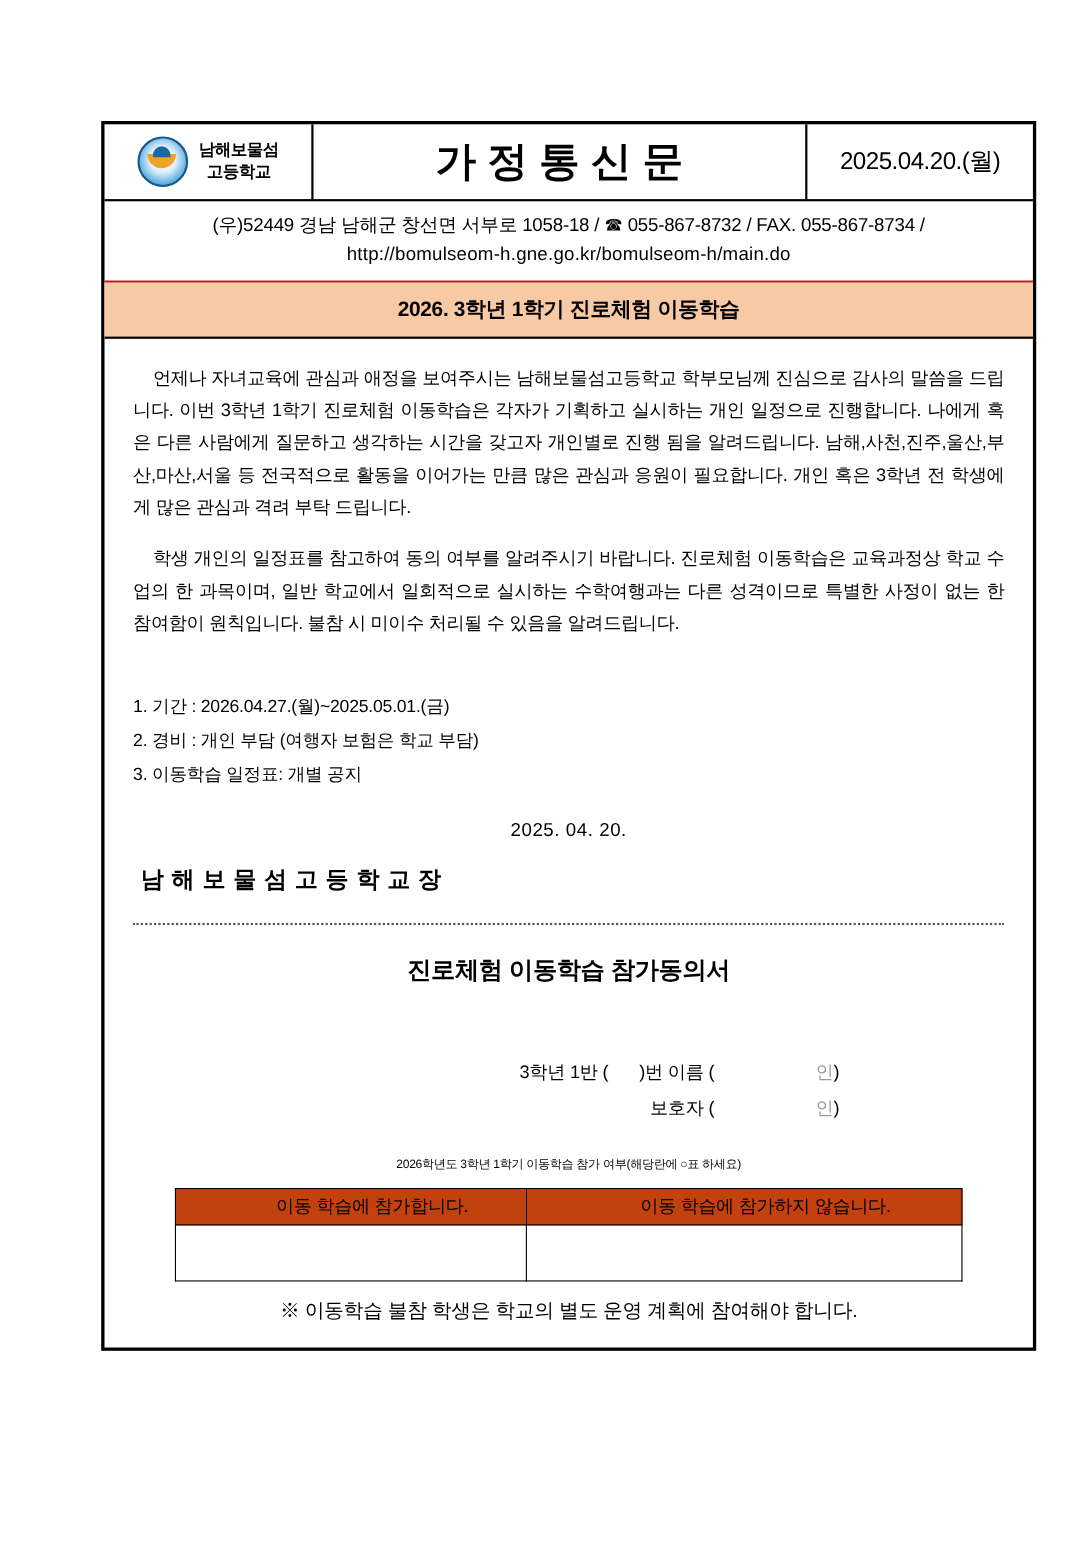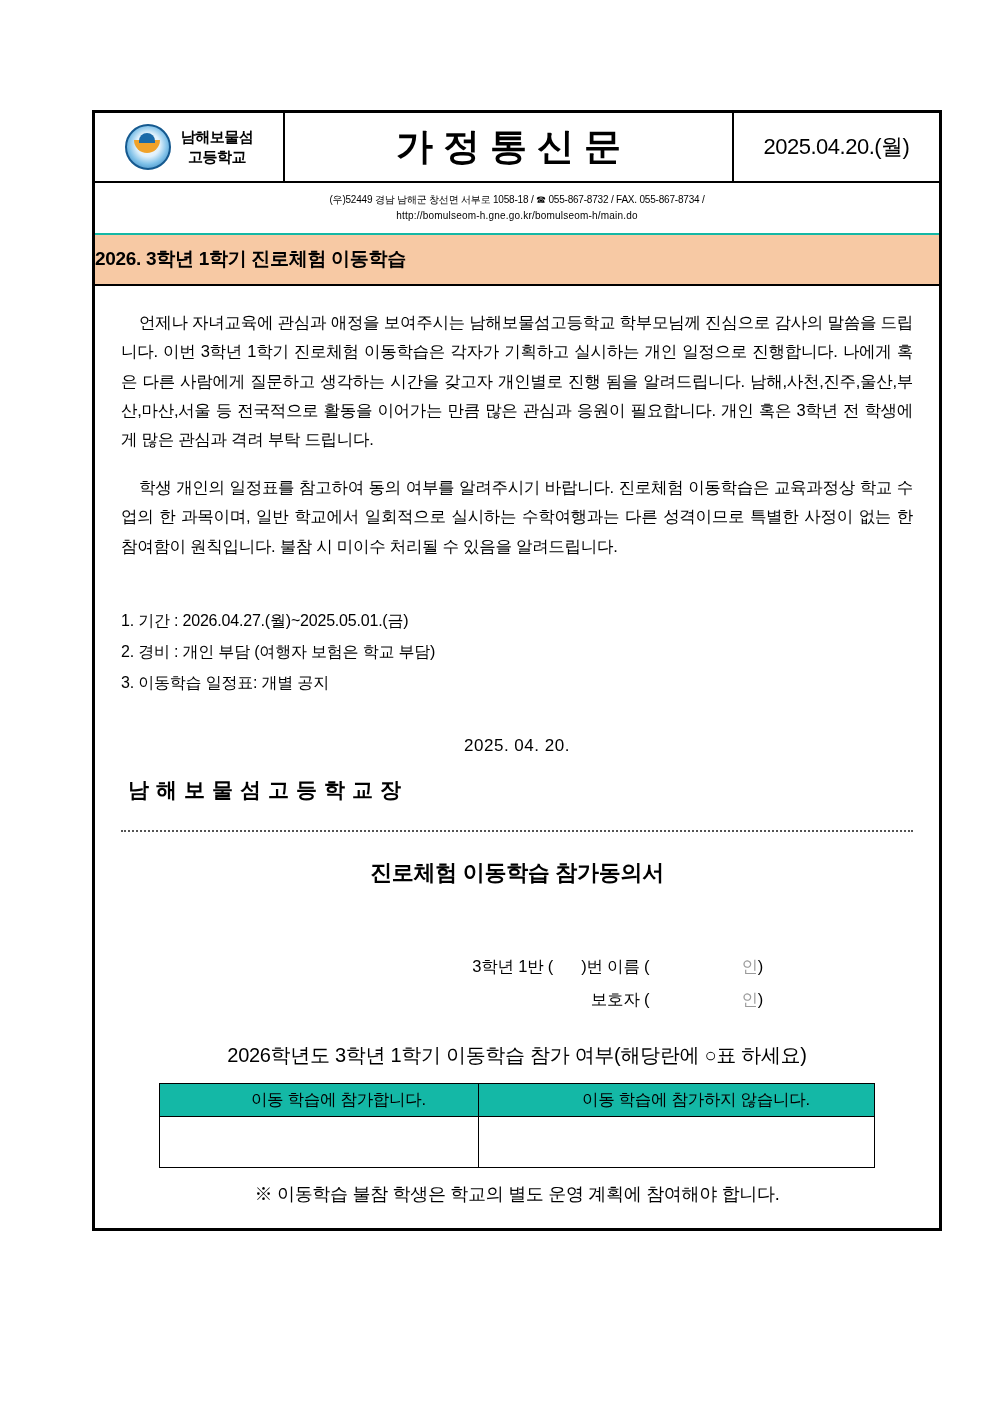--- a/index.html
+++ b/index.html
@@ -89,33 +89,33 @@
     width: 205px;
     display: flex;
     align-items: center;
     justify-content: center;
     font-size: 22px;
     letter-spacing: -0.5px;
     border-radius: 21px;
   }
 
   .contact {
-    border-bottom: 2px solid #14b8a6;
+    border-bottom: 2px solid #b91c1c;
     padding: 9px 10px 10px;
     text-align: center;
-    font-size: 10px;
+    font-size: 17px;
     line-height: 1.55;
     letter-spacing: -0.2px;
   }
   .contact .line2 { letter-spacing: 0.2px; }
 
   .banner {
     background: #f7c9a4;
     border-bottom: 2px solid #000;
-    text-align: left;
+    text-align: center;
     font-size: 19px;
     font-weight: bold;
     padding: 11px 0 12px;
     letter-spacing: -0.3px;
   }
 
   
   .body-wrap {
     padding: 22px 26px 0 26px;
   }
@@ -131,21 +131,21 @@
   p.para + p.para { margin-top: 18px; }
 
   .items {
     margin-top: 44px;
     font-size: 16px;
     line-height: 1.95;
     letter-spacing: -0.2px;
   }
 
   .sign-date {
-    margin-top: 38px;
+    margin-top: 25px;
     text-align: center;
     font-size: 17px;
     letter-spacing: 0.5px;
   }
   .sign-name {
     margin-top: 20px;
     text-align: left;
     font-size: 21px;
     font-weight: bold;
     letter-spacing: 7px;
@@ -173,37 +173,37 @@
     line-height: 2.0;
     letter-spacing: -0.2px;
   }
   .seal { color: #9a9a9a; }
   .gap-sm { display: inline-block; width: 28px; }
   .gap-lg { display: inline-block; width: 92px; }
 
   .check-note {
     margin-top: 26px;
     text-align: center;
-    font-size: 20px;
+    font-size: 11px;
     letter-spacing: -0.3px;
   }
 
   table.choice {
     margin: 14px auto 0;
     border-collapse: collapse;
     width: 716px;
   }
   table.choice th, table.choice td {
     border: 1px solid #000;
     text-align: center;
     font-size: 16.5px;
     letter-spacing: -0.3px;
   }
   table.choice th {
-    background: #14b8a6;
+    background: #c2410c;
     font-weight: normal;
     height: 30px;
     padding-left: 40px;
   }
   table.choice td { height: 48px; }
 
   .footnote {
     text-align: center;
     font-size: 18px;
     padding: 14px 0 22px;

